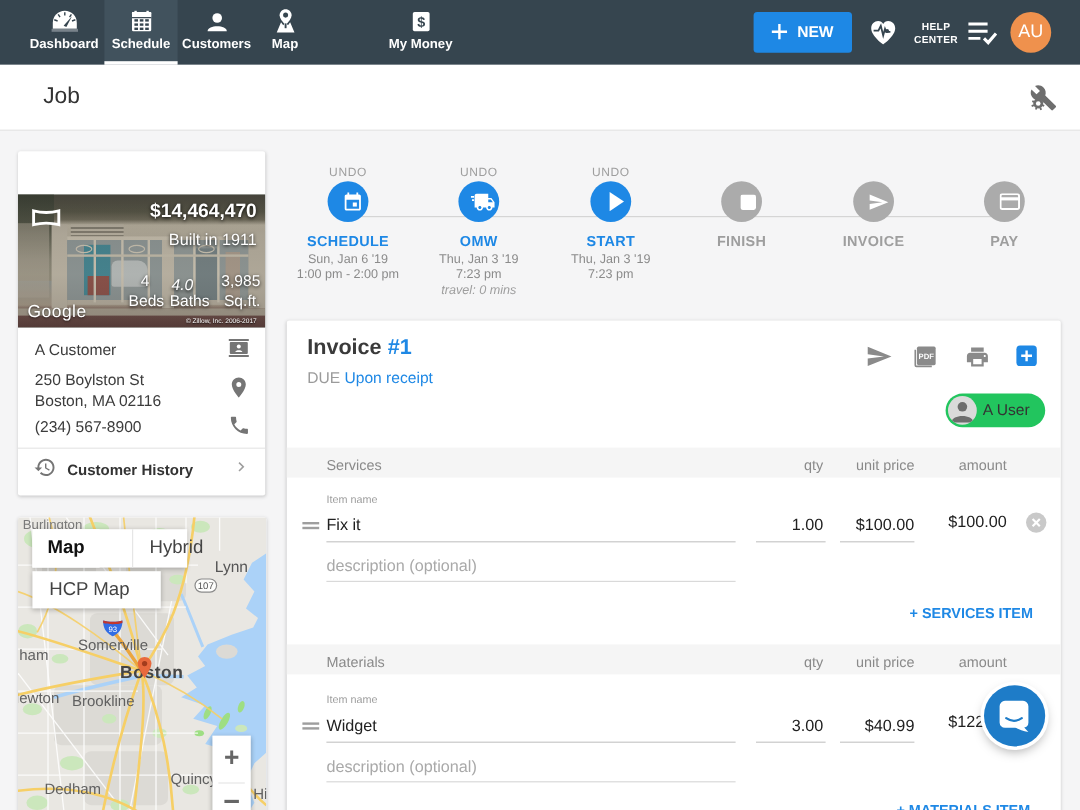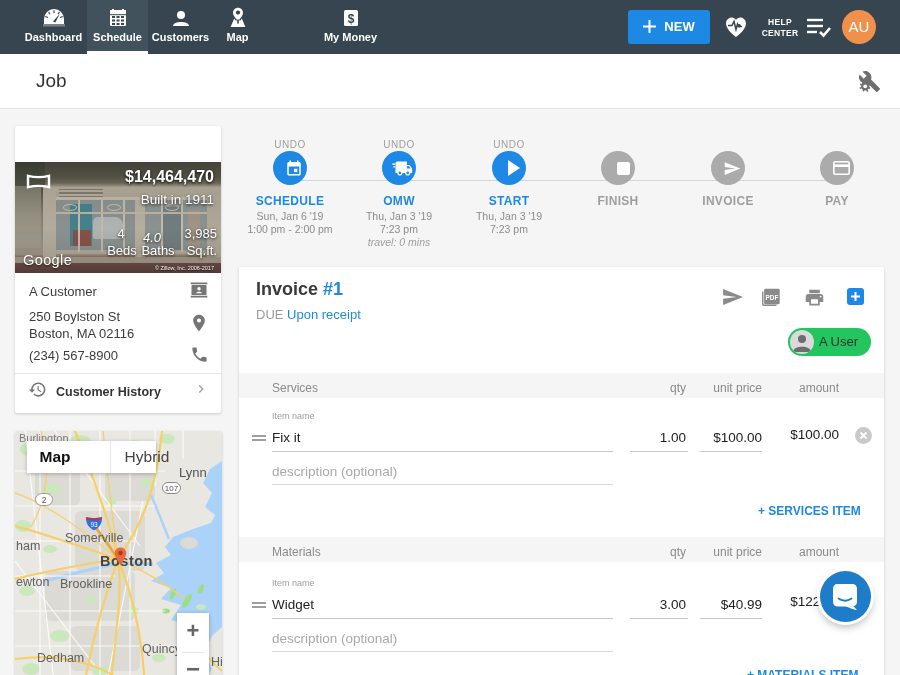--- a/index.html
+++ b/index.html
@@ -342,20 +342,21 @@
       <circle cx="6.5" cy="6" r="2.2" fill="#a33c1d"></circle>
     </svg>
 <div style="position:absolute;left:45px;top:146px;color:#606060;font-size:12.5px;">Brookline</div>
 <div style="position:absolute;left:-8px;top:144px;color:#606060;font-size:12.5px;">Newton</div>
 <div style="position:absolute;left:22px;top:220px;color:#606060;font-size:12.5px;">Dedham</div>
 <div style="position:absolute;left:127px;top:211px;color:#606060;font-size:12.5px;">Quincy</div>
 <div style="position:absolute;left:196px;top:224px;color:#606060;font-size:12.5px;">Hi</div>
 <div style="position:absolute;left:12px;top:10px;width:129px;height:32px;background:#fff;box-shadow:0 1px 4px rgba(0,0,0,0.25);"></div>
 <div style="position:absolute;left:12px;top:10px;width:56px;height:32px;color:#111;font-size:15.5px;font-weight:bold;text-align:center;line-height:32px;background:#fff;">Map</div>
 <div style="position:absolute;left:68px;top:10px;width:73px;height:32px;color:#444;font-size:15.5px;text-align:center;line-height:32px;border-left:1px solid #e6e6e6;margin-left:27px;">Hybrid</div>
+<div style="position:absolute;left:12px;top:45px;width:107px;height:31px;background:#fff;box-shadow:0 1px 4px rgba(0,0,0,0.25);color:#444;font-size:15.5px;line-height:31px;padding-left:14px;">HCP Map</div>
 <div style="position:absolute;left:162px;top:182px;width:32px;height:78px;background:#fff;box-shadow:0 1px 4px rgba(0,0,0,0.3);">
   <div style="position:absolute;left:0;top:0;width:32px;height:39px;color:#666;font-size:22px;font-weight:bold;text-align:center;line-height:36px;">+</div>
   <div style="position:absolute;left:5px;top:39px;width:22px;height:1px;background:#e6e6e6;"></div>
   <div style="position:absolute;left:0;top:39px;width:32px;height:39px;color:#666;font-size:24px;font-weight:bold;text-align:center;line-height:34px;">−</div>
 </div>
 </div>
 
 <div class="tl-line"></div>
 <div id="timeline">
     <div class="tstep" style="left:235px;top:139px;">

